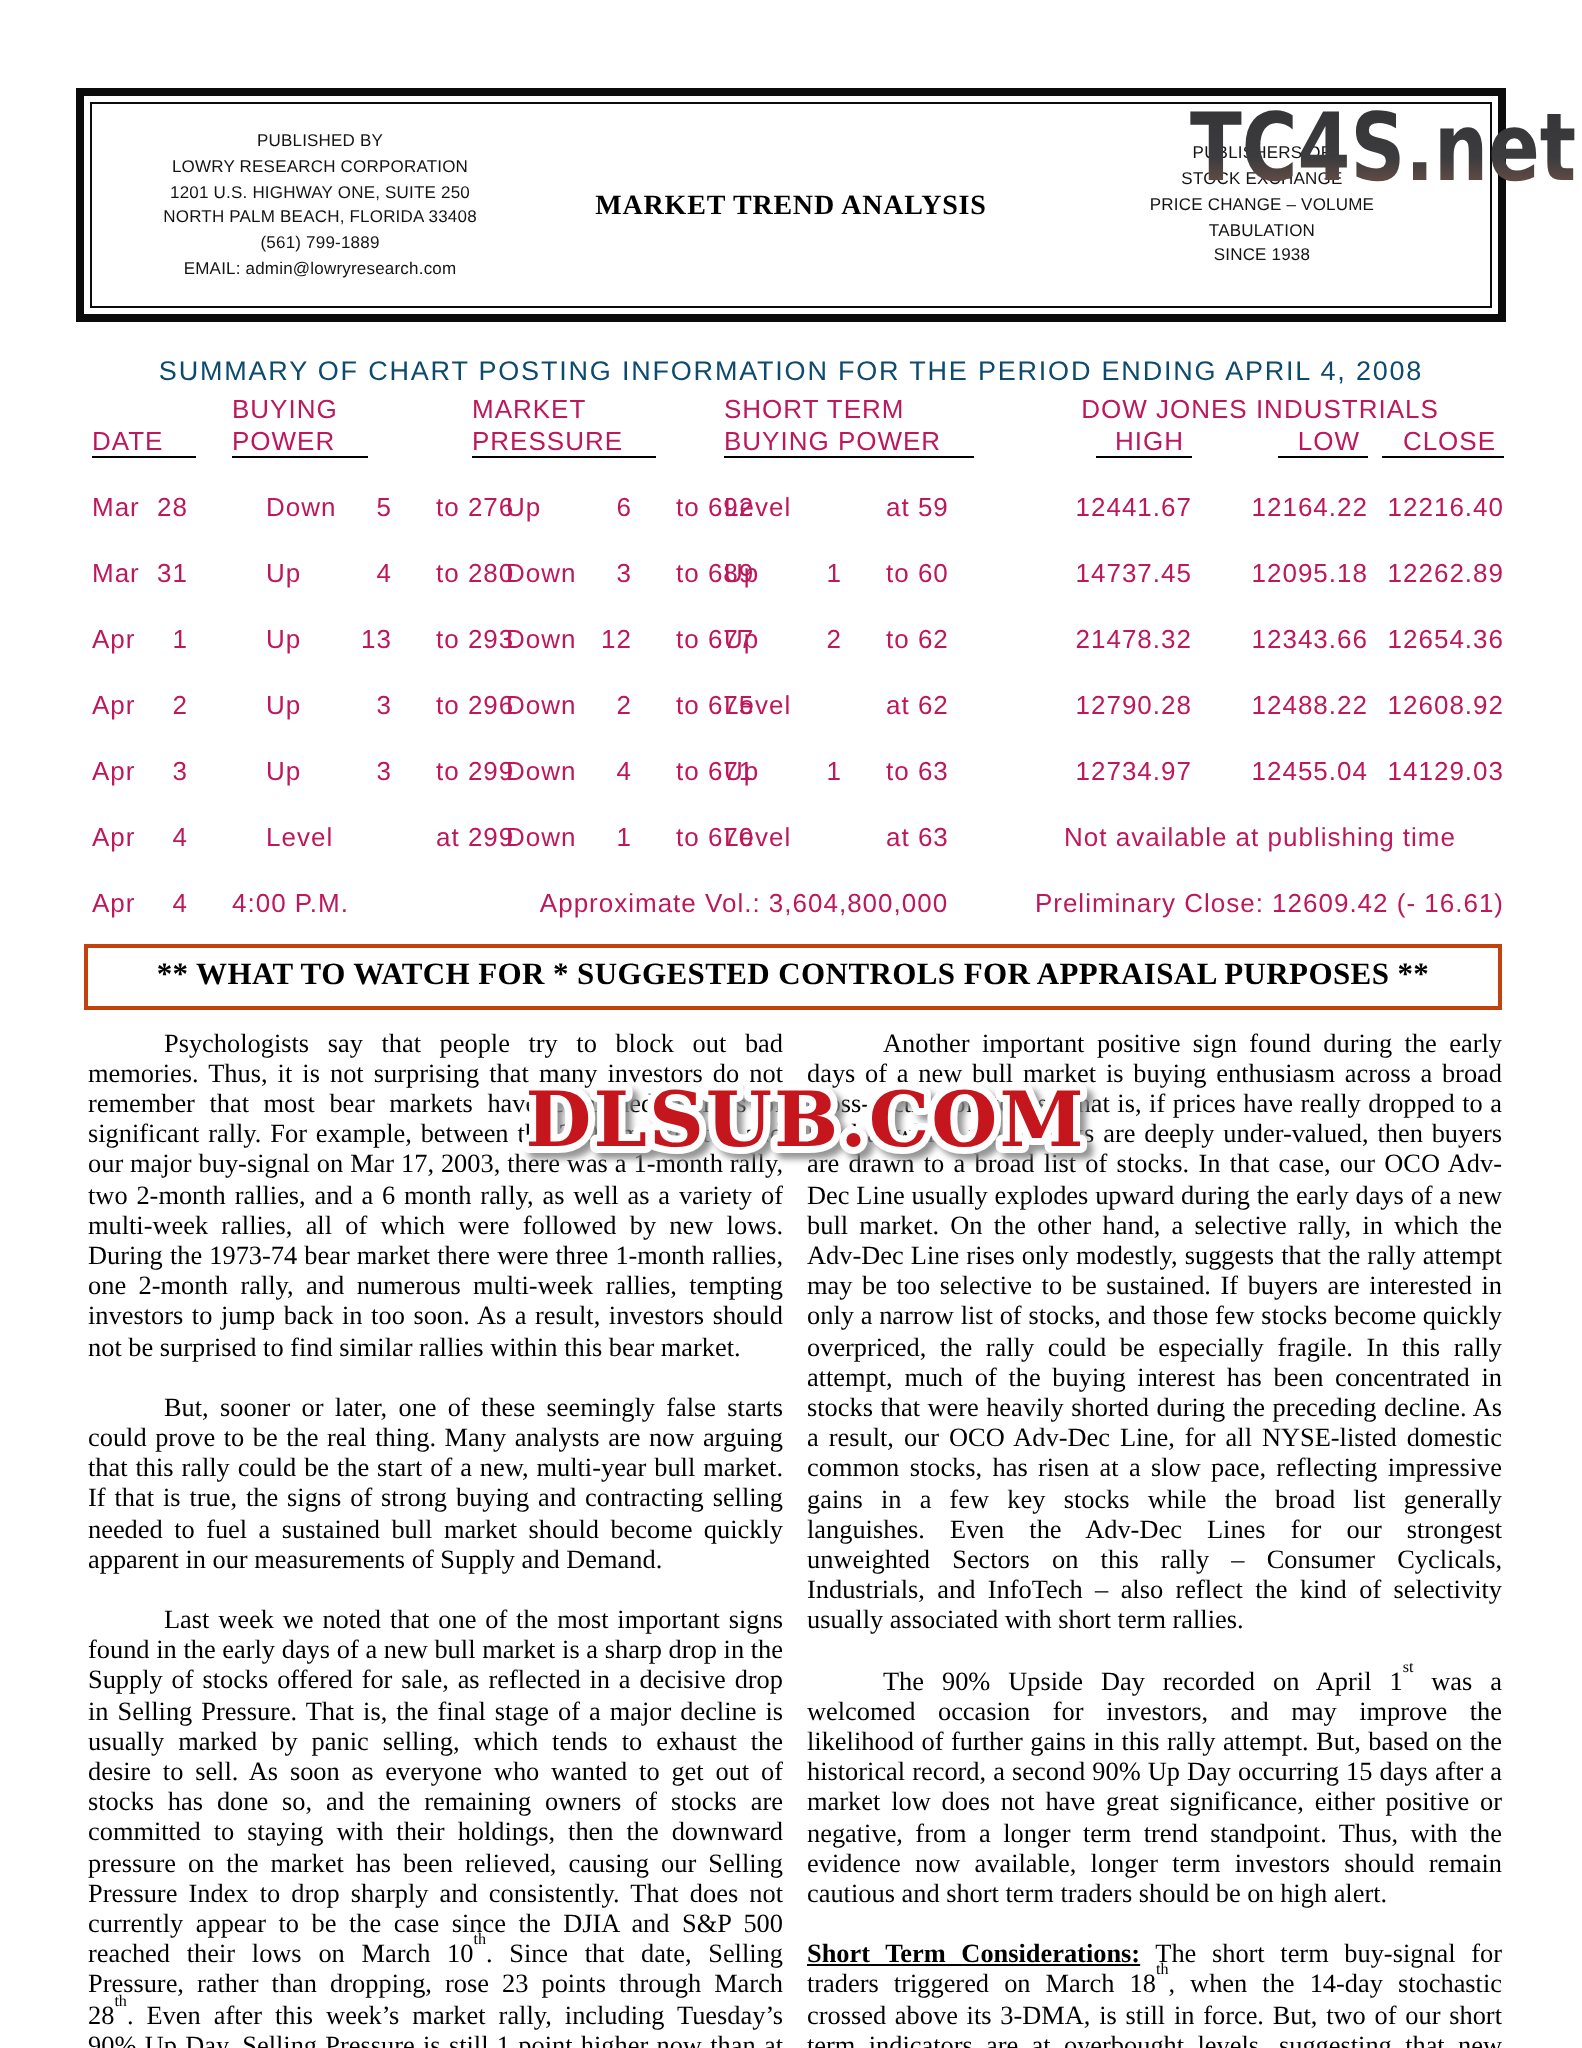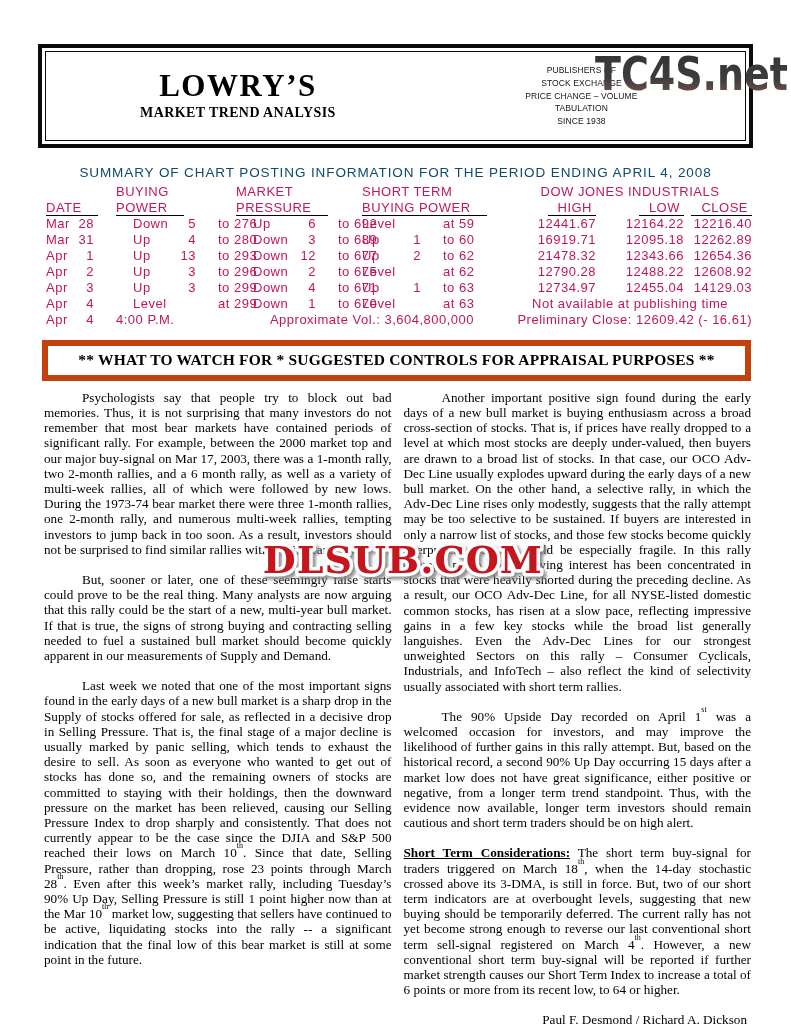--- a/index.html
+++ b/index.html
@@ -26,29 +26,29 @@
   
   .summary{margin-top:17px;position:relative;z-index:4;}
   .summary-title{text-align:center;font-family:"Liberation Sans",sans-serif;font-size:13.5px;letter-spacing:0.9px;color:#0c4a6e;}
   table.post{margin:4px 0 0 46px;border-collapse:collapse;table-layout:fixed;width:706px;
     font-family:"Liberation Sans",sans-serif;font-size:13px;letter-spacing:0.5px;color:#be185d;}
   table.post td{padding:0;height:16px;line-height:16px;white-space:nowrap;vertical-align:bottom;}
   .hu{border-bottom:1.5px solid #000;padding-right:16px;}
   .hu2{border-bottom:1.5px solid #000;padding:0 4px 0 10px;}
   td.r{text-align:right;padding-right:8px;}
   td.c{text-align:center;}
-  .mon{display:inline-block;width:32px;}
+  .mon{display:inline-block;width:32px;margin-top:17px;}
   .day{display:inline-block;width:16px;text-align:right;}
   .dir{display:inline-block;width:46px;margin-left:17px;}
   .dir2{display:inline-block;width:42px;}
   .num{display:inline-block;width:17px;text-align:right;}
   .rest{margin-left:22px;}
 
   
-  .banner{margin:12px 40px 0 42px;border:6px solid #c2410c;text-align:center;
+  .banner{margin:12px 40px 0 42px;border:2px solid #c2410c;text-align:center;
     font-weight:bold;font-size:15.5px;letter-spacing:0.2px;padding:5px 0 6px;position:relative;z-index:4;}
 
   
   .columns{display:flex;gap:12px;margin:9px 40px 0 44px;position:relative;z-index:3;}
   .col{flex:1;font-size:13.2px;line-height:15.2px;text-align:justify;}
   .col p{margin:0 0 15px 0;text-indent:38px;}
   .col p.no-indent{text-indent:0;}
   .col p:last-child{margin-bottom:0;}
   .lead{font-weight:bold;text-decoration:underline;}
   sup{font-size:61%;line-height:0;position:relative;top:-0.45em;letter-spacing:0;}
@@ -66,22 +66,29 @@
         <stop offset="0.58" stop-color="#3c3c3e"></stop>
         <stop offset="0.78" stop-color="#5e4a44"></stop>
         <stop offset="1" stop-color="#96655b"></stop>
       </linearGradient>
     </defs>
     <text x="197" y="44" text-anchor="end" font-family="'DejaVu Sans',sans-serif" font-weight="bold" font-size="47" textLength="193" lengthAdjust="spacingAndGlyphs" fill="url(#tcg)">TC4S.net</text>
   </svg>
 
   <div class="masthead">
     <div class="masthead-inner">
+      <div class="pub-left">
+        <div>PUBLISHED BY</div>
+        <div>LOWRY RESEARCH CORPORATION</div>
+        <div>1201 U.S. HIGHWAY ONE, SUITE 250</div>
+        <div>NORTH PALM BEACH, FLORIDA 33408</div>
+        <div>(561) 799-1889</div>
+        <div>EMAIL:  admin@lowryresearch.com</div>
+      </div>
       <div class="brand-block">
-        <div class="brand">LOWRY’S</div>
         <div class="brand-sub">MARKET TREND ANALYSIS</div>
       </div>
       <div class="pub-right">
         <div>PUBLISHERS OF</div>
         <div>STOCK EXCHANGE</div>
         <div>PRICE CHANGE – VOLUME</div>
         <div>TABULATION</div>
         <div>SINCE 1938</div>
       </div>
     </div>
@@ -124,21 +131,21 @@
         <td><span class="dir2">Level</span><span class="num"></span><span class="rest">at 59</span></td>
         <td class="r">12441.67</td>
         <td class="r">12164.22</td>
         <td class="r">12216.40</td>
       </tr>
       <tr>
         <td><span class="mon">Mar</span><span class="day">31</span></td>
         <td><span class="dir">Up</span><span class="num">4</span><span class="rest">to 280</span></td>
         <td><span class="dir">Down</span><span class="num">3</span><span class="rest">to 689</span></td>
         <td><span class="dir2">Up</span><span class="num">1</span><span class="rest">to 60</span></td>
-        <td class="r">16919.71</td>
+        <td class="r">14737.45</td>
         <td class="r">12095.18</td>
         <td class="r">12262.89</td>
       </tr>
       <tr>
         <td><span class="mon">Apr</span><span class="day">1</span></td>
         <td><span class="dir">Up</span><span class="num">13</span><span class="rest">to 293</span></td>
         <td><span class="dir">Down</span><span class="num">12</span><span class="rest">to 677</span></td>
         <td><span class="dir2">Up</span><span class="num">2</span><span class="rest">to 62</span></td>
         <td class="r">21478.32</td>
         <td class="r">12343.66</td>

